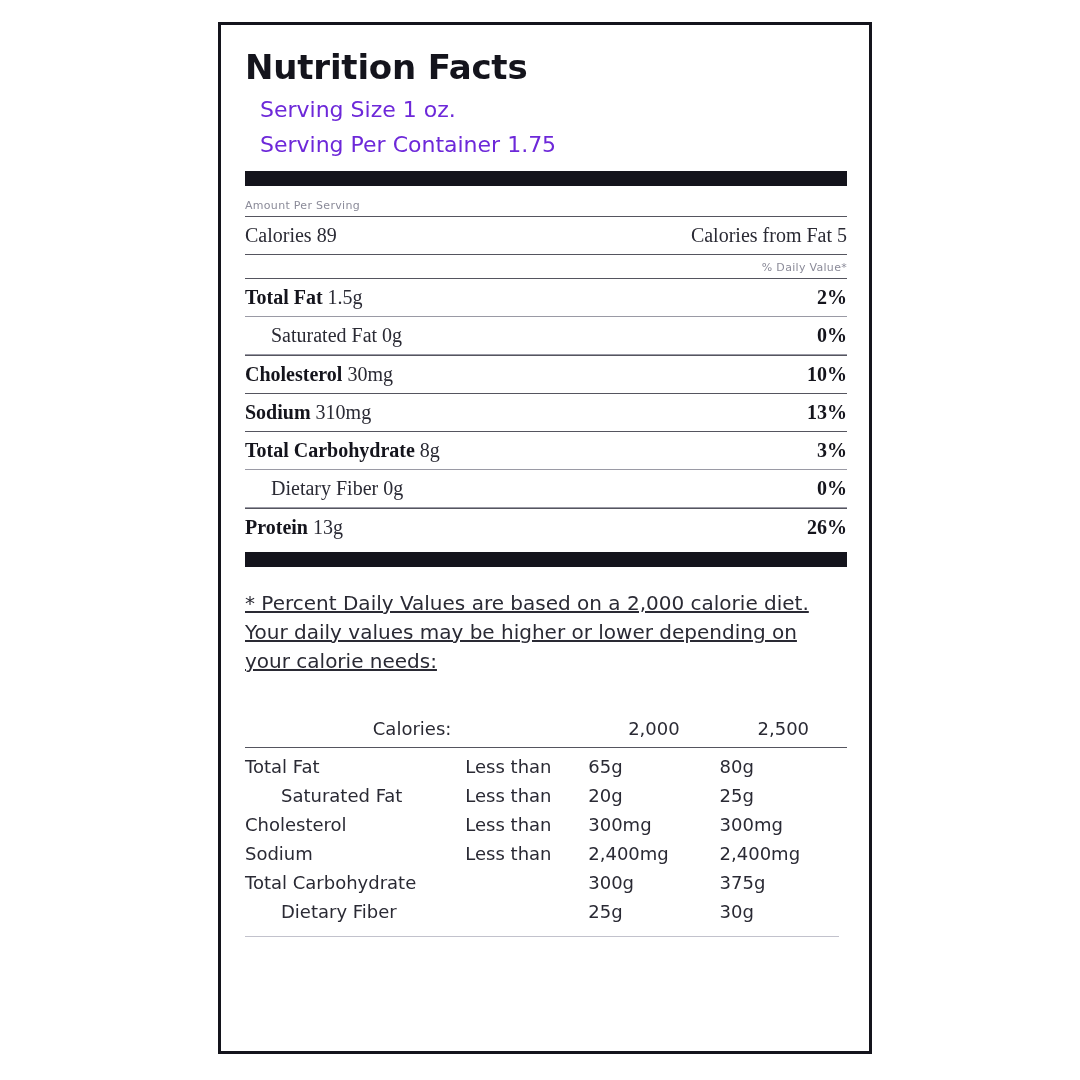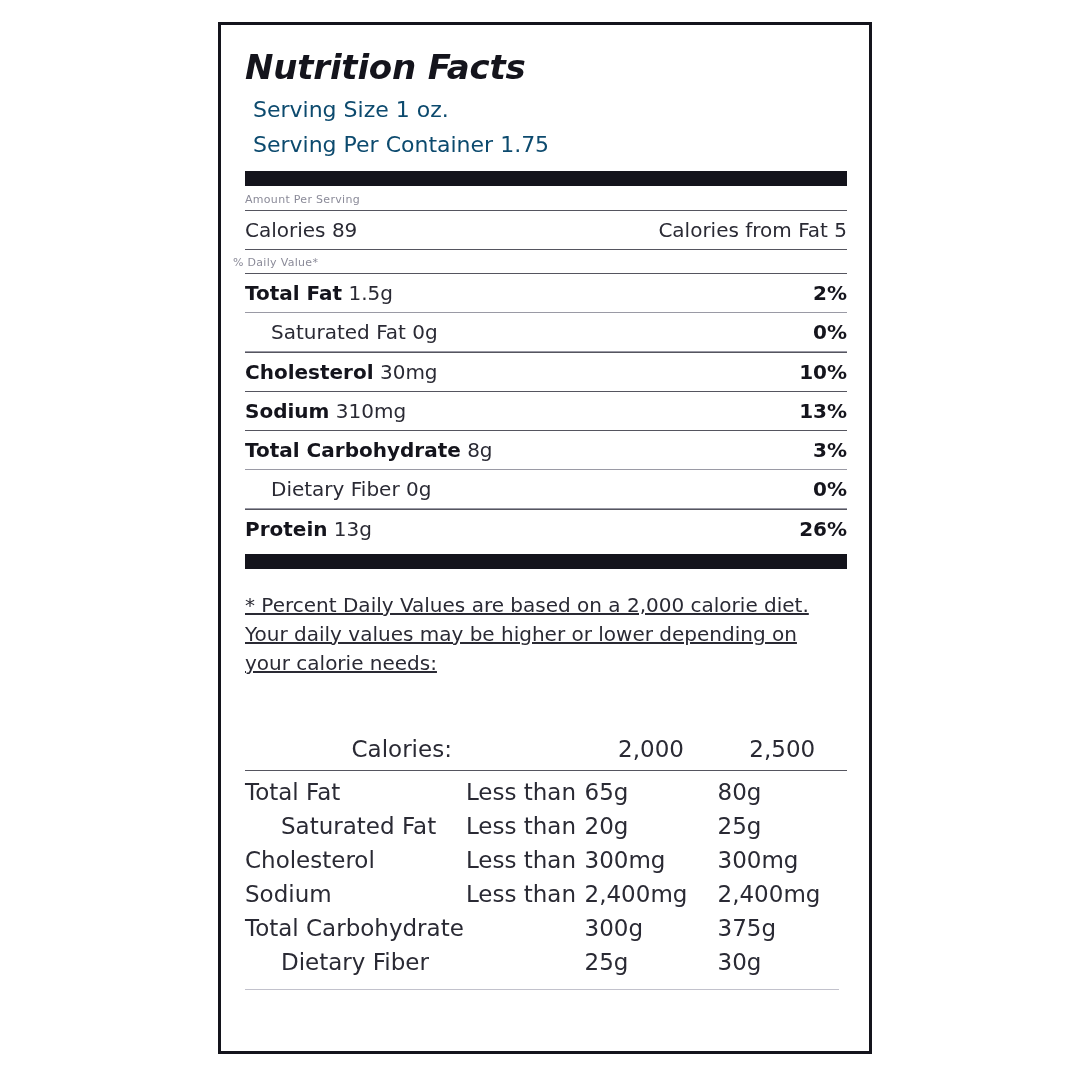--- a/index.html
+++ b/index.html
@@ -33,65 +33,65 @@
     right: 18px;
     top: 10px;
   }
 
   .title {
     font-size: 34px;
     font-weight: bold;
     letter-spacing: -0.2px;
     color: #14141c;
     margin: 12px 0 4px 12px;
-    font-style: italic;
   }
 
   .serving-line {
     font-size: 22px;
-    color: #0c4a6e;
-    margin: 10px 0 0 20px;
+    color: #6d28d9;
+    margin: 10px 0 0 27px;
     font-weight: normal;
   }
 
   .thickbar {
     height: 15px;
     background: #14141c;
     margin: 14px 0 0 12px;
     margin-right: 4px;
   }
 
   .thickbar.bottom {
     margin-top: 6px;
   }
 
   .amount-per {
     font-size: 11px;
     color: #8b8b99;
-    margin: 7px 0 4px 12px;
+    margin: 13px 0 4px 12px;
     letter-spacing: 0.3px;
   }
 
   .rule {
     border-bottom: 1.5px solid #55555f;
     margin-left: 12px;
     margin-right: 4px;
   }
 
   .rule.light {
     border-bottom: 1px solid #9a9aa5;
   }
 
   .row {
     display: flex;
     justify-content: space-between;
     align-items: flex-start;
     font-size: 20px;
     padding: 7px 4px 7px 12px;
     color: #2a2a34;
+    font-family: Liberation Serif, serif;
   }
 
   .row .label {
     white-space: nowrap;
   }
 
   .row .label b {
     font-weight: bold;
     color: #14141c;
   }
@@ -100,41 +100,42 @@
     font-weight: bold;
     font-size: 20px;
     color: #14141c;
   }
 
   .row.indent .label {
     padding-left: 26px;
   }
 
   .dv-row {
+    text-align: right;
     font-size: 11px;
     color: #8b8b99;
     padding: 6px 4px 4px 0;
     letter-spacing: 0.3px;
   }
 
   .footnote {
     font-size: 20px;
     line-height: 29px;
     color: #2a2a34;
     margin: 22px 0 0 12px;
     margin-right: 14px;
     text-decoration: underline;
   }
 
   .dvtable {
-    margin: 54px 0 0 12px;
+    margin: 38px 0 0 12px;
     margin-right: 4px;
     width: calc(100% - 16px);
     border-collapse: collapse;
-    font-size: 23px;
+    font-size: 18px;
     color: #2a2a34;
   }
 
   .dvtable td {
     padding: 4px 0;
     vertical-align: baseline;
   }
 
   .dvtable .c-name { width: 210px; }
   .dvtable .c-less { width: 145px; }

